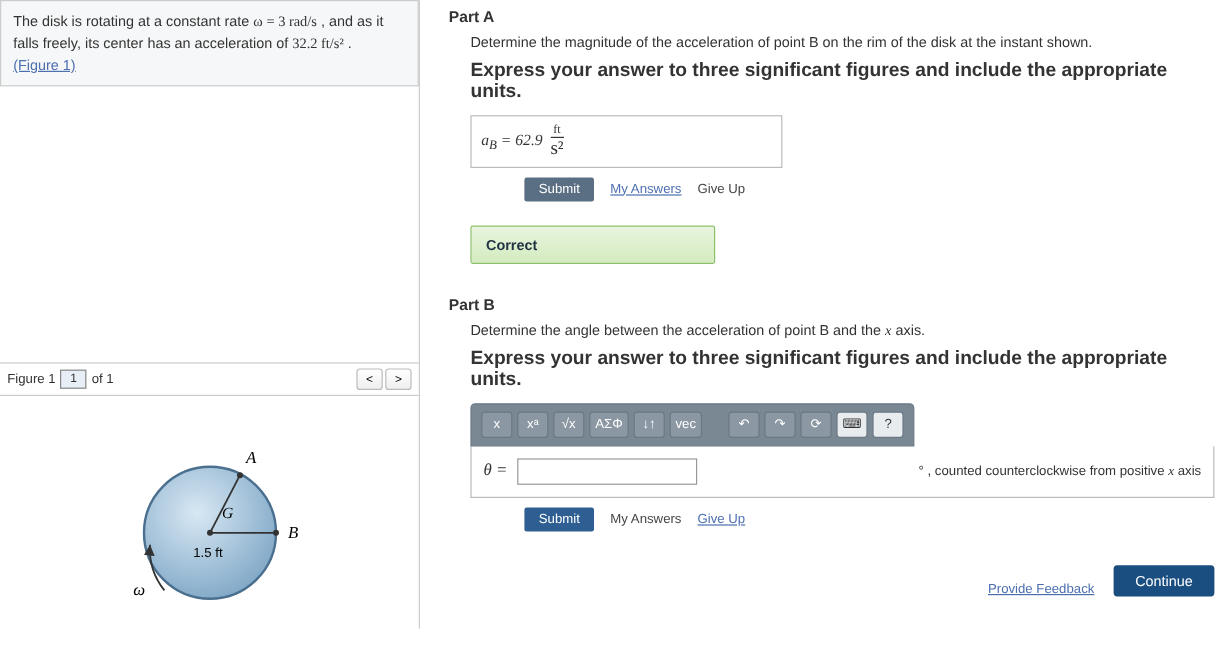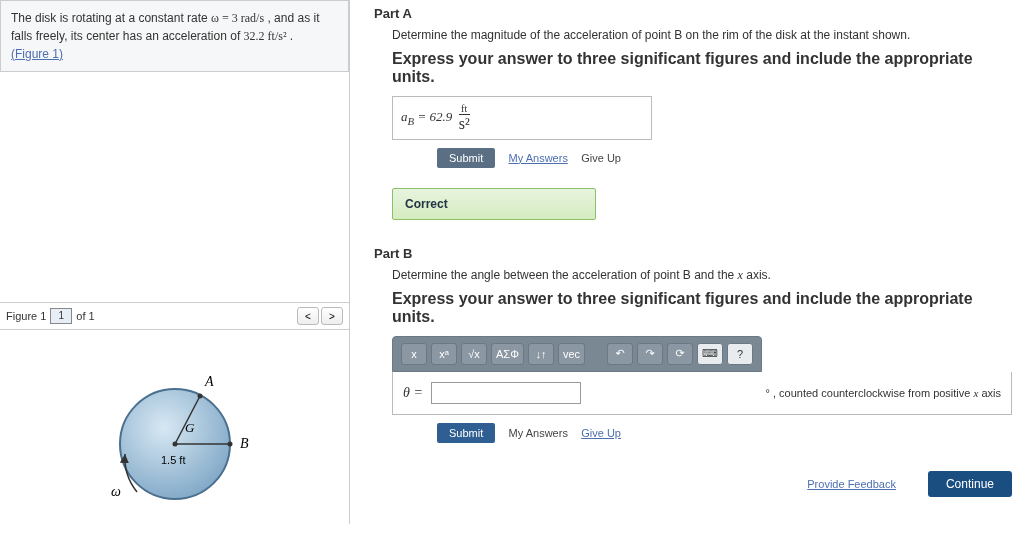--- a/index.html
+++ b/index.html
@@ -28,21 +28,21 @@
   .correct-box { border: 1px solid #8bbf6a; background: linear-gradient(#e8f4df,#d4ebbf); padding: 8px 12px; width: 204px; font-weight: bold; color: #234; margin-top: 20px; border-radius: 2px; }
   .part-b { margin-top: 26px; }
   .toolbar { background: #7a8894; border: 1px solid #6b7986; border-radius: 4px 4px 0 0; padding: 6px 8px; display: inline-flex; gap: 4px; align-items: center; }
   .tool { background: #8b97a2; color: #fff; border: 1px solid #6b7986; border-radius: 3px; height: 22px; min-width: 26px; display: inline-flex; align-items: center; justify-content: center; font-size: 11px; cursor: pointer; padding: 0 4px; }
   .tool.light { background: #e8ecef; color: #333; }
   .tool.sep { background: transparent; border: none; min-width: 14px; cursor: default; }
   .input-row { border: 1px solid #bbb; border-top: none; padding: 10px 10px; display: flex; align-items: center; gap: 8px; width: 620px; background: #fff; }
   .theta-label { font-family: 'Times New Roman', serif; font-style: italic; font-size: 14px; }
   .theta-input { width: 150px; height: 22px; border: 1px solid #999; padding: 2px 4px; font-size: 12px; }
   .unit-note { margin-left: auto; font-size: 11px; color: #333; }
-  .bottom-right { display: flex; justify-content: flex-end; align-items: center; gap: 32px; margin-top: 28px; }
+  .bottom-right { display: flex; justify-content: flex-end; align-items: flex-end; gap: 16px; margin-top: 28px; }
   .continue-btn { background: #1a4d80; color: #fff; border: none; padding: 6px 18px; font-size: 12px; border-radius: 3px; cursor: pointer; }
   .indent { padding-left: 18px; }
   .whole-input-wrap { display:inline-block; }
 </style>
 </head>
 <body>
 
 <div class="container">
 
   <div class="left-col">

